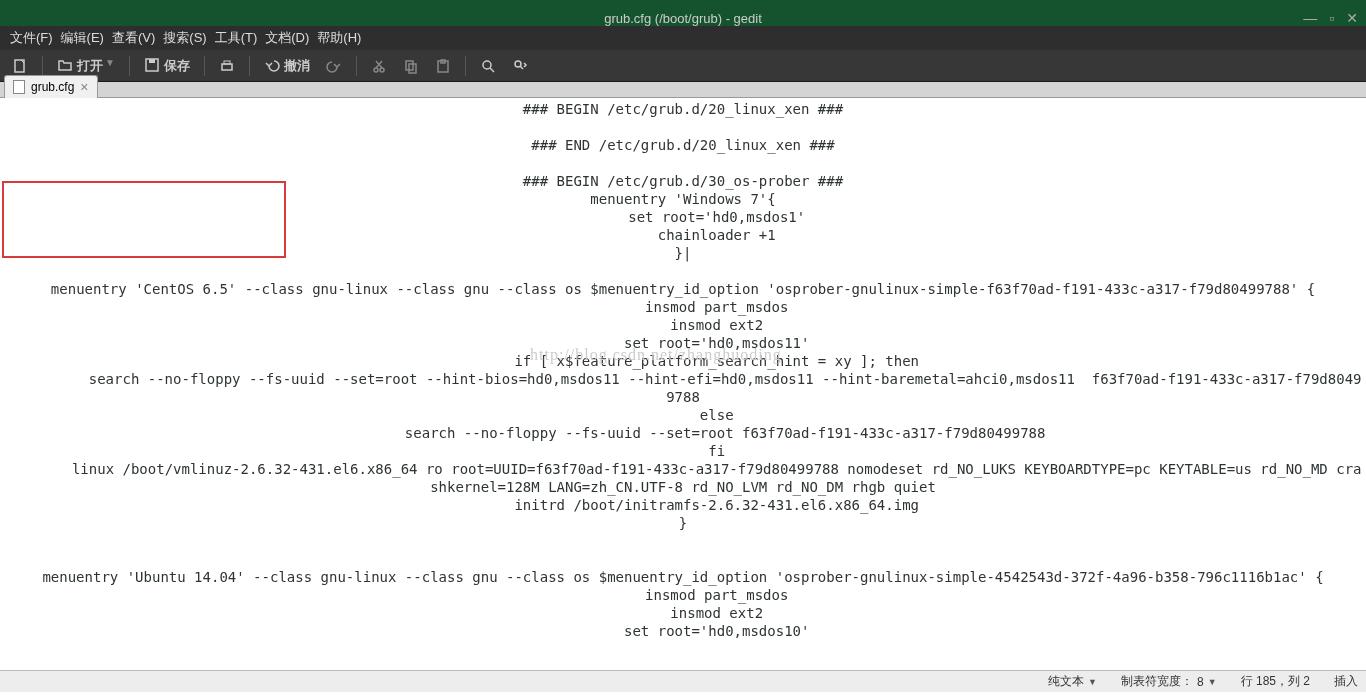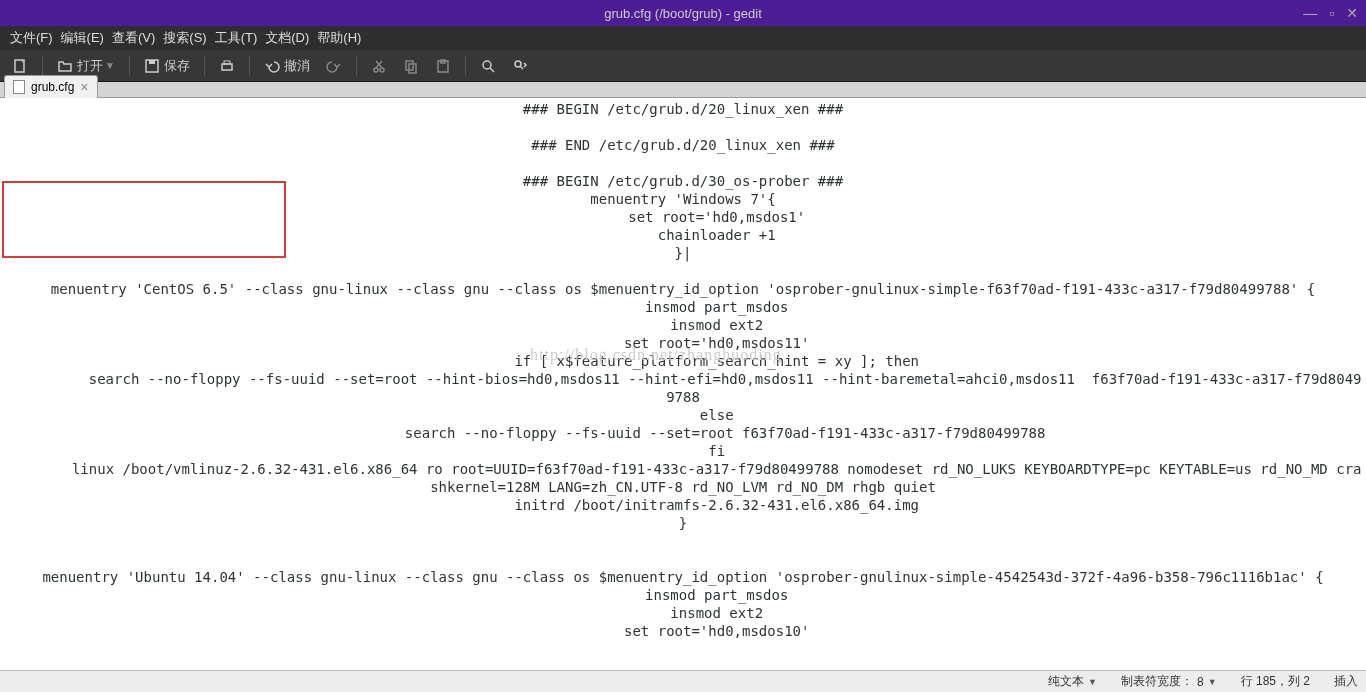--- a/index.html
+++ b/index.html
@@ -1,27 +1,27 @@
 <!DOCTYPE html>
 <html><head>
   <meta charset="utf-8">
   <style>
     * { margin: 0; padding: 0; box-sizing: border-box; }
     body { font-family: sans-serif; font-size: 13px; width: 1366px; height: 700px; overflow: hidden; background: #fff; }
     
-    .titlebar { background: #4c1d95; color: #ccc; height: 26px; display: flex; align-items: center; justify-content: center; position: relative; }
+    .titlebar { background: #14532d; color: #ccc; height: 26px; display: flex; align-items: flex-end; justify-content: center; position: relative; }
     .titlebar-text { font-size: 13px; }
     .window-controls { position: absolute; right: 8px; display: flex; gap: 12px; }
     .window-controls span { color: #aaa; cursor: pointer; font-size: 14px; }
     
     .menubar { background: #2e2e2e; color: #ddd; height: 24px; display: flex; align-items: center; padding: 0 6px; gap: 0; }
     .menubar-item { padding: 2px 4px; cursor: pointer; font-size: 13px; }
     
     .toolbar { background: #373737; height: 32px; display: flex; align-items: center; padding: 0 6px; gap: 4px; border-bottom: 1px solid #1a1a1a; }
-    .toolbar-btn { display: flex; align-items: center; gap: 4px; padding: 3px 6px; cursor: pointer; color: #ccc; border-radius: 2px; font-size: 13px; }
+    .toolbar-btn { display: flex; align-items: flex-start; gap: 4px; padding: 3px 6px; cursor: pointer; color: #ccc; border-radius: 2px; font-size: 13px; font-weight: bold; }
     .toolbar-btn svg { width: 16px; height: 16px; }
     .toolbar-sep { width: 1px; height: 20px; background: #555; margin: 0 4px; }
     .toolbar-arrow { color: #888; font-size: 10px; margin-left: -2px; }
     
     .tabbar { background: #d4d4d4; height: 16px; display: flex; align-items: flex-end; border-bottom: 1px solid #999; padding-left: 4px; }
     .tab { background: #f0f0f0; border: 1px solid #999; border-bottom: none; border-radius: 3px 3px 0 0; padding: 4px 8px; display: flex; align-items: center; gap: 6px; font-size: 12px; margin-bottom: -1px; }
     .tab-icon { width: 12px; height: 14px; background: #fff; border: 1px solid #888; position: relative; }
     .tab-close { color: #888; cursor: pointer; font-size: 14px; line-height: 1; }
     
     .editor { background: #fff; height: 572px; overflow: auto; position: relative; }

